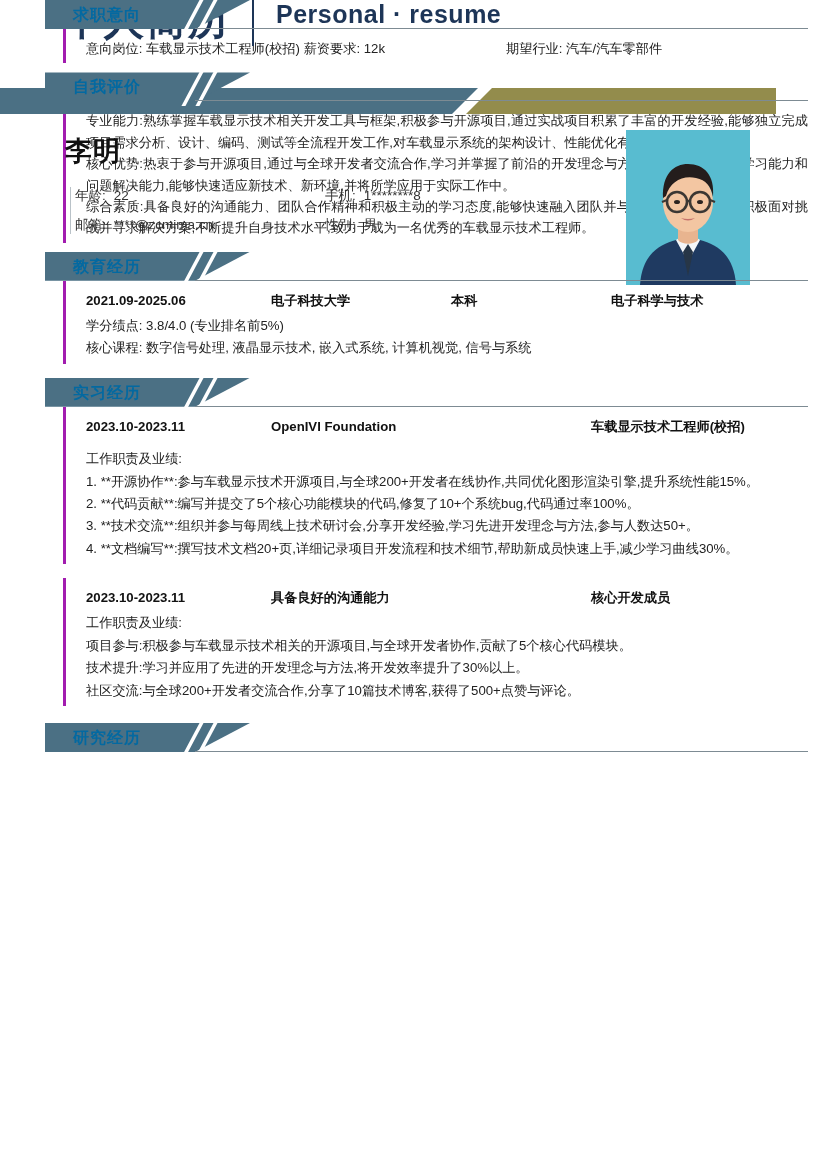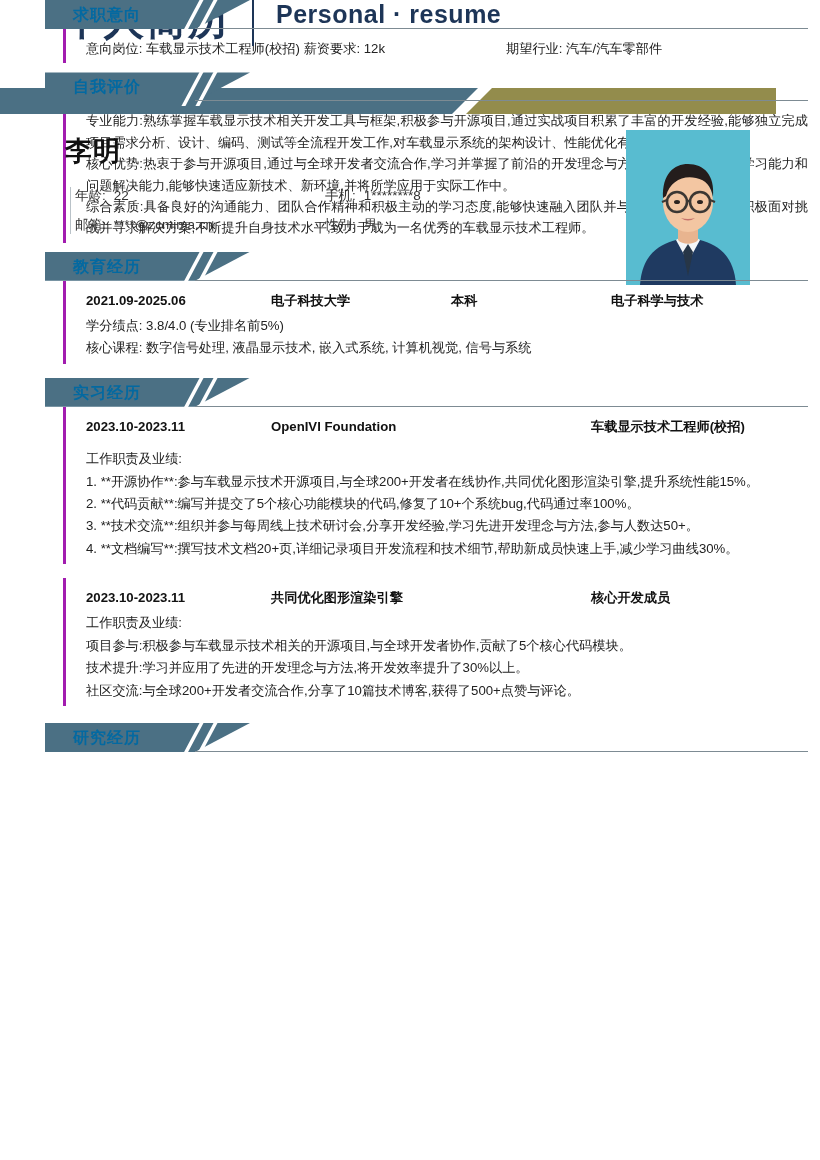--- a/index.html
+++ b/index.html
@@ -338,21 +338,21 @@
     <div class="detail">2. **代码贡献**:编写并提交了5个核心功能模块的代码,修复了10+个系统bug,代码通过率100%。</div>
     <div class="detail">3. **技术交流**:组织并参与每周线上技术研讨会,分享开发经验,学习先进开发理念与方法,参与人数达50+。</div>
     <div class="detail">4. **文档编写**:撰写技术文档20+页,详细记录项目开发流程和技术细节,帮助新成员快速上手,减少学习曲线30%。</div>
   </div>
 
   <div class="spacer-md"></div>
 
   <div class="section-body">
     <div class="entry-row job">
       <div class="c-date">2023.10-2023.11</div>
-      <div class="c-org">共同优化图形渲染引擎</div>
+      <div class="c-org">具备良好的沟通能力</div>
       <div class="c-role">核心开发成员</div>
     </div>
     <div class="detail">工作职责及业绩:</div>
     <div class="detail">项目参与:积极参与车载显示技术相关的开源项目,与全球开发者协作,贡献了5个核心代码模块。</div>
     <div class="detail">技术提升:学习并应用了先进的开发理念与方法,将开发效率提升了30%以上。</div>
     <div class="detail">社区交流:与全球200+开发者交流合作,分享了10篇技术博客,获得了500+点赞与评论。</div>
   </div>
 
   <div class="spacer-lg"></div>
 

